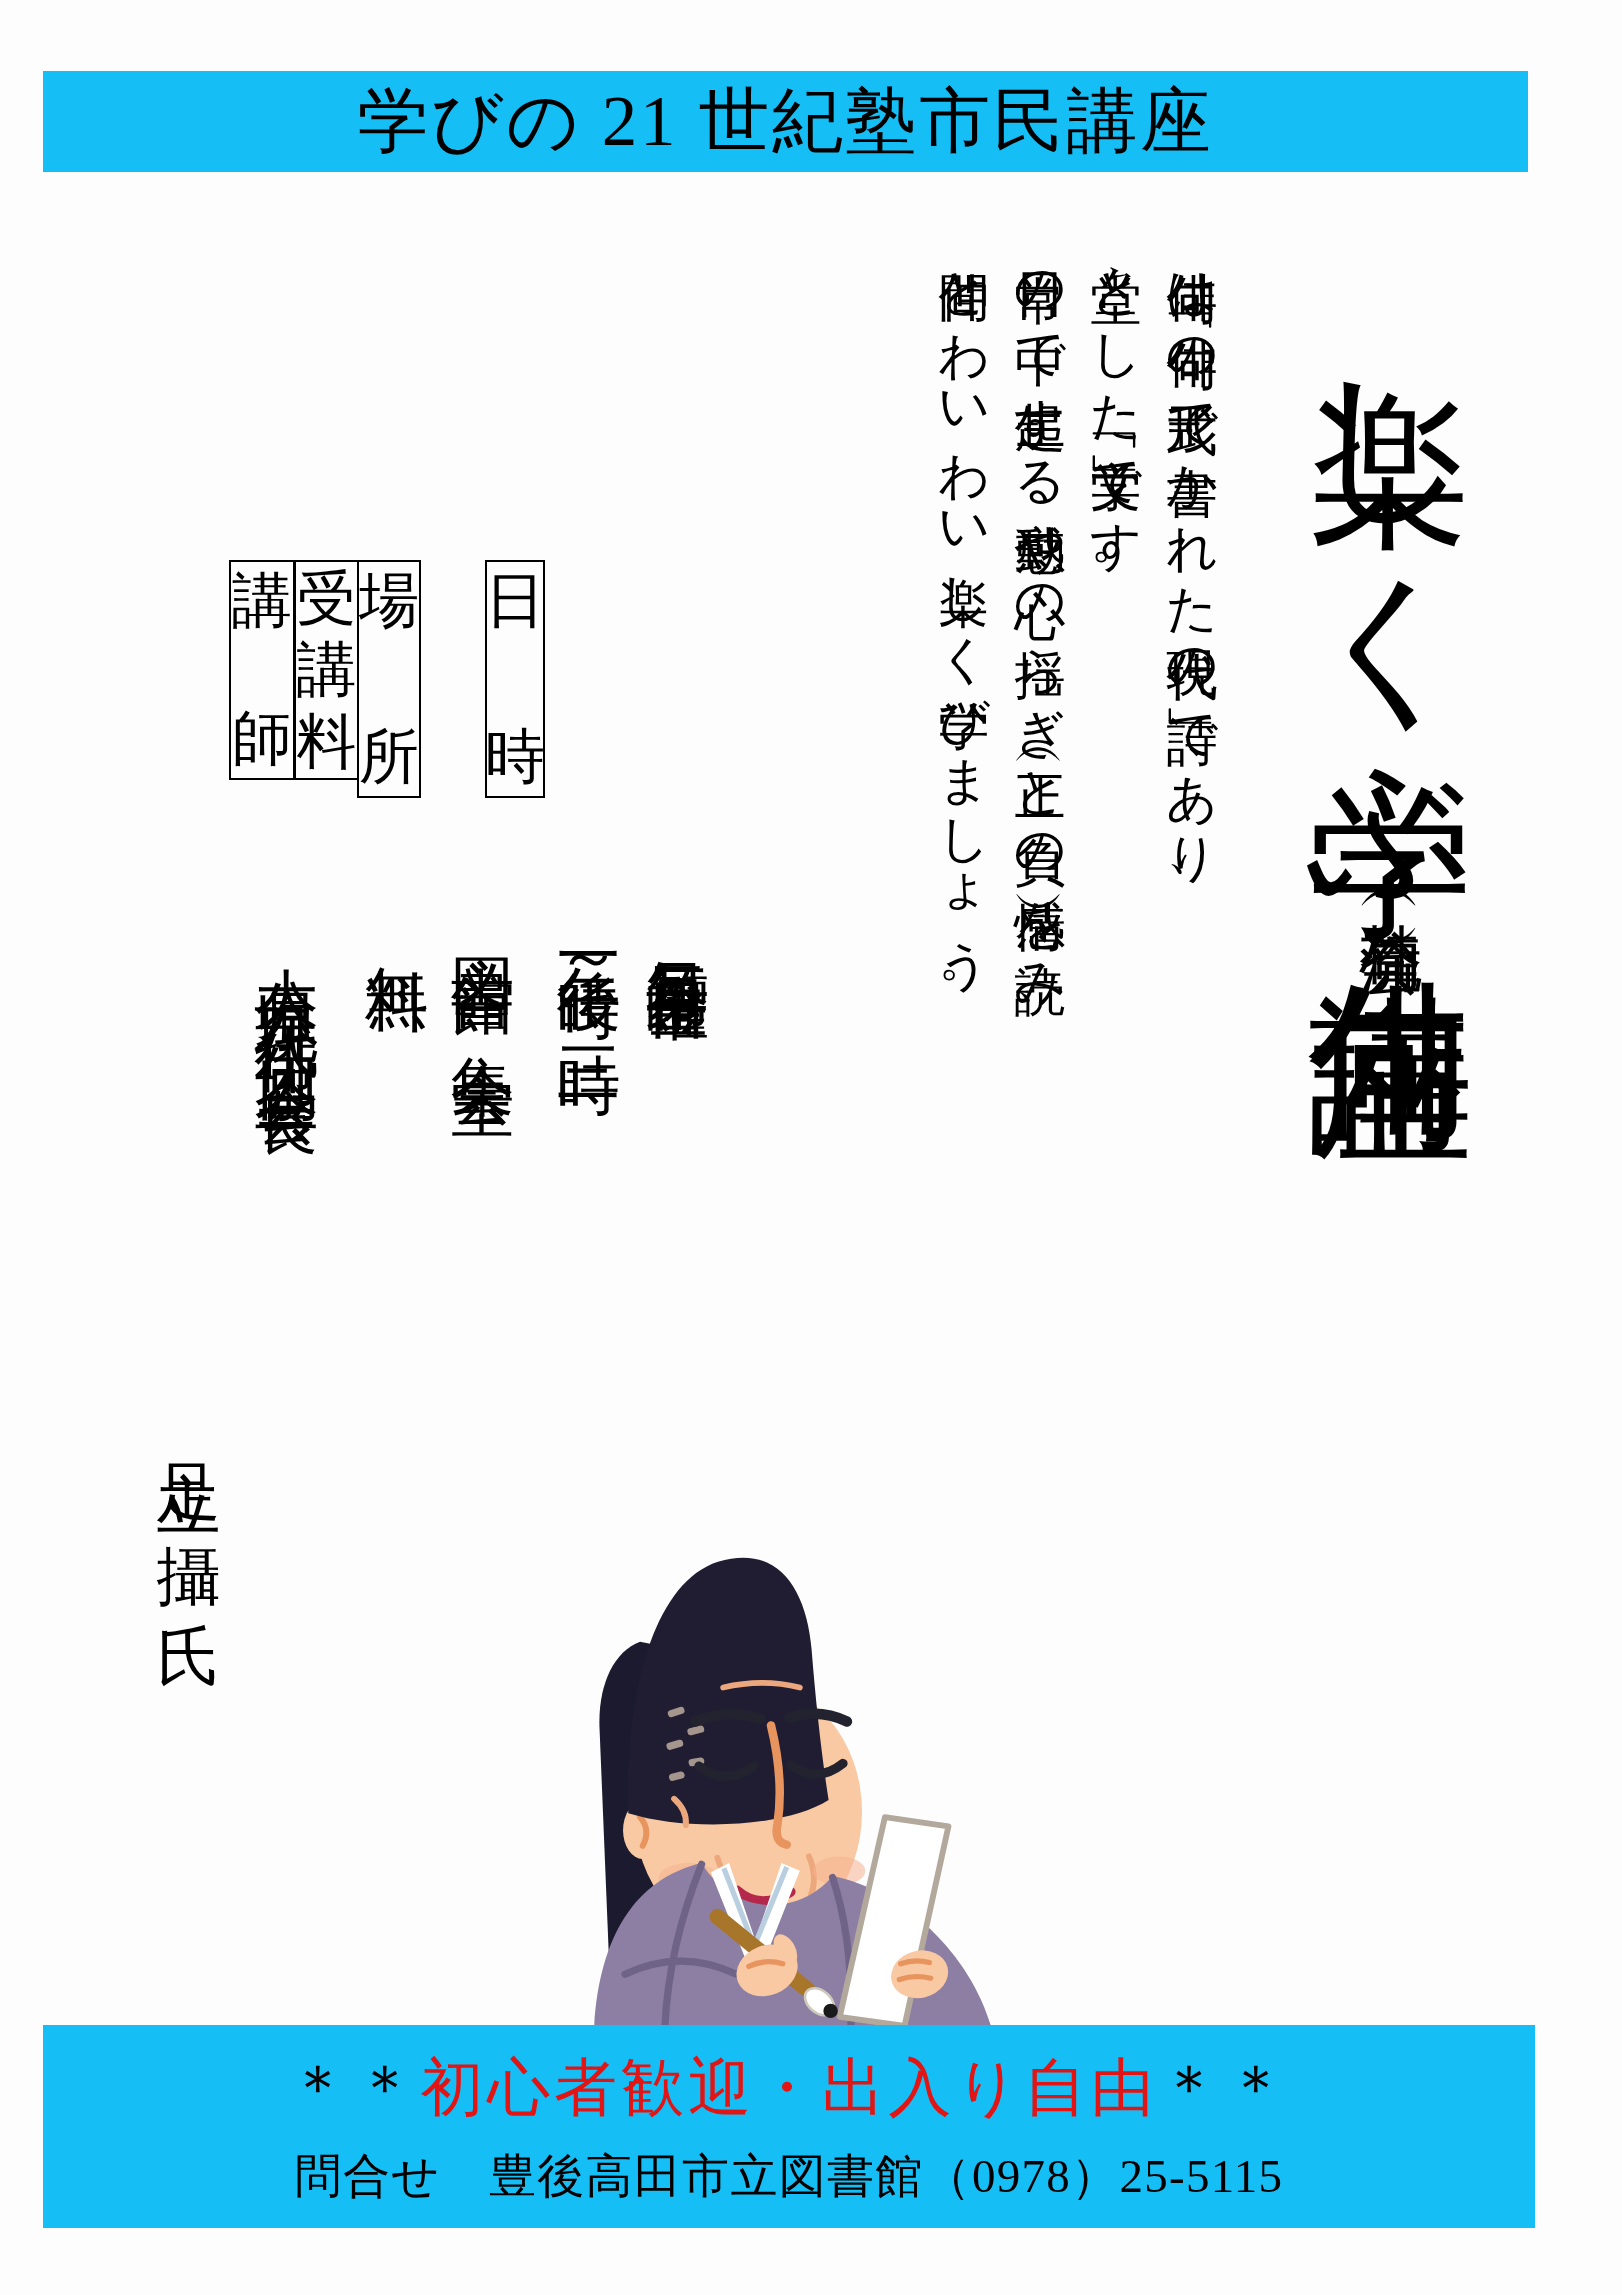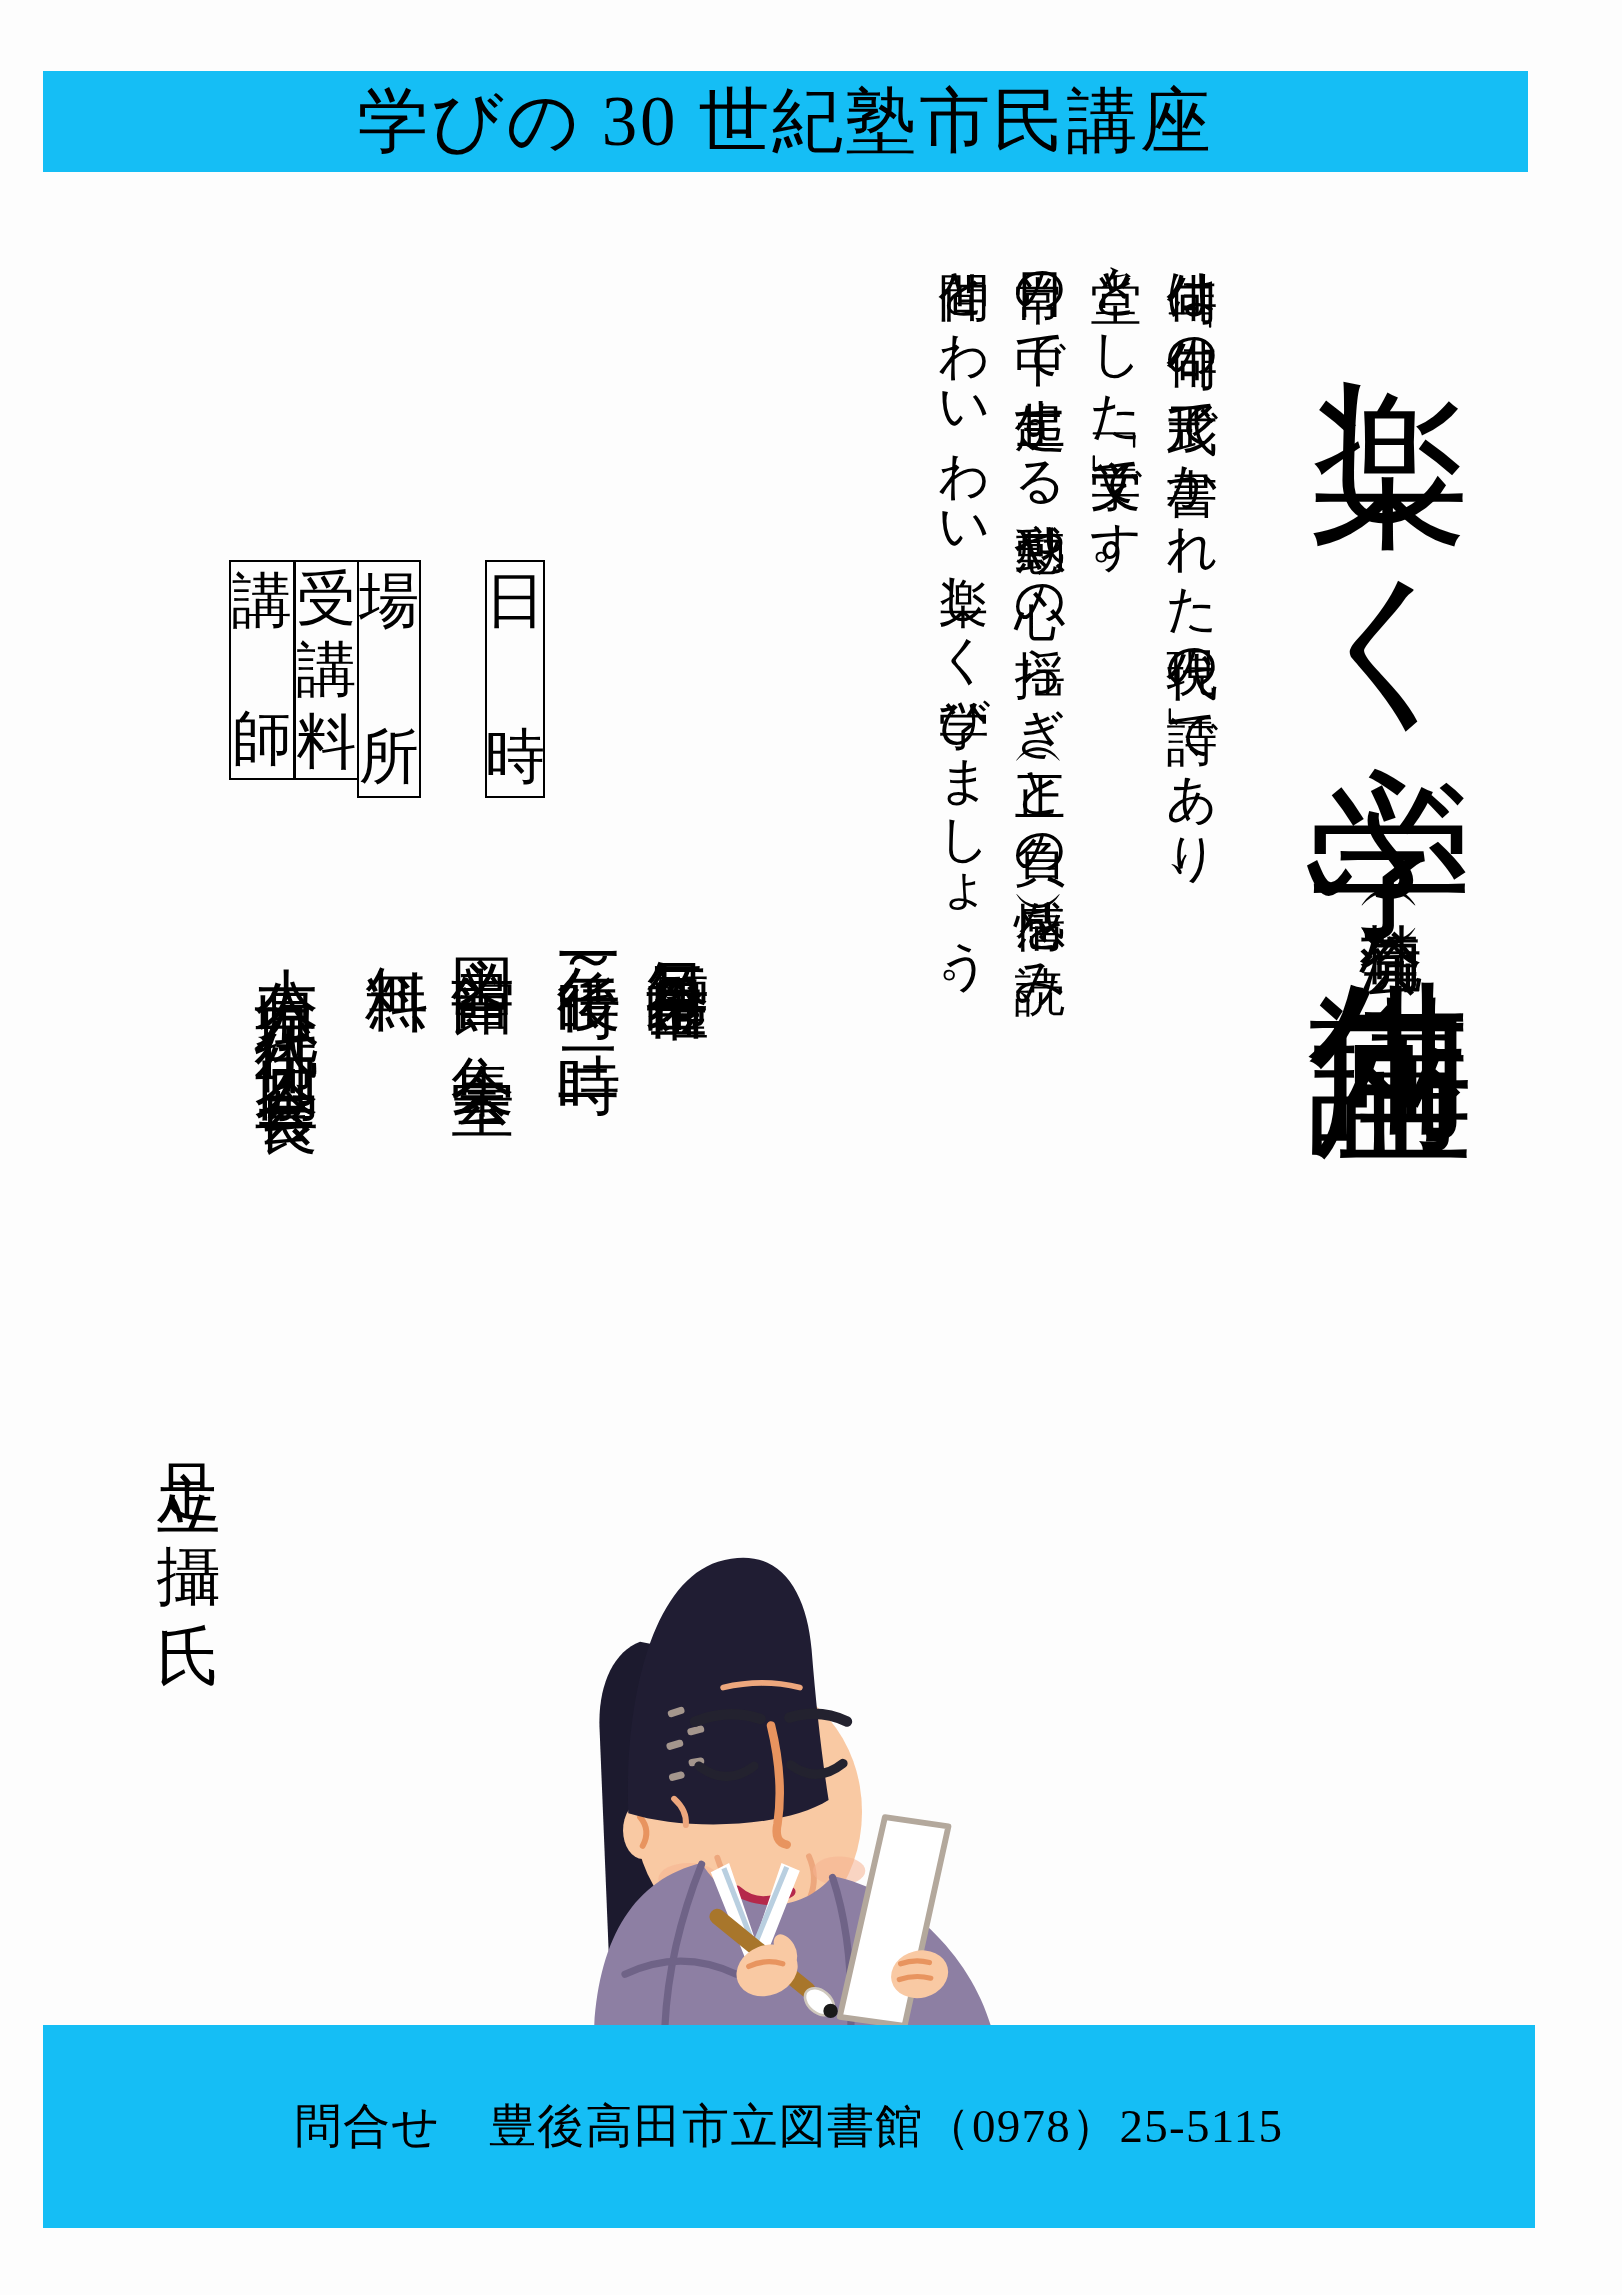--- a/index.html
+++ b/index.html
@@ -50,21 +50,21 @@
   .val-lect-name{left:156px;top:1413px;letter-spacing:5.9px;}
   
   .illustration{position:absolute;left:589px;top:1550px;width:419px;height:476px;}
 </style>
 </head>
 <body>
 
 <div class="page">
 
   <header class="banner banner-top">
-    <div class="banner-text">学びの 30 世紀塾市民講座</div>
+    <div class="banner-text">学びの 21 世紀塾市民講座</div>
   </header>
 
   <div class="main-title v"><span>楽しく学ぶ俳句講座</span><span class="sub">（桂流句会）</span></div>
 
   <div class="intro v">
     <p>俳句は「俳句の形式で書かれた現代の詩」であり、</p>
     <p>堂々とした「文学」です。</p>
     <p>日常の中で生起する感動や心の揺らぎ（正と負の感情）を読み、</p>
     <p>仲間とわいわい楽しく学びましょう。</p>
   </div>
@@ -159,17 +159,18 @@
     <path d="M 196,560 L 334,672" stroke="#a8762b" stroke-width="24" stroke-linecap="round"></path>
     <ellipse cx="352" cy="690" rx="25" ry="17" fill="#ffffff" stroke="#cfc8bd" stroke-width="4" transform="rotate(40 352 690)"></ellipse>
     <circle cx="369" cy="704" r="11" fill="#1a1a1a"></circle>
 
     <ellipse cx="272" cy="642" rx="48" ry="38" fill="#f9c9a3" transform="rotate(-22 272 642)"></ellipse>
     <ellipse cx="300" cy="610" rx="15" ry="25" fill="#f9c9a3" transform="rotate(-30 300 610)"></ellipse>
     <path d="M 244,636 q 26,-12 52,-4" stroke="#e8945f" stroke-width="8" fill="none" stroke-linecap="round"></path>
   </svg>
 
   <footer class="banner banner-bottom">
+    <div class="footer-line1"><span>＊＊</span><span class="red">初心者歓迎・出入り自由</span><span>＊＊</span></div>
     <div class="footer-line2">問合せ　豊後高田市立図書館（0978）25-5115</div>
   </footer>
 
 </div>
 
 
 </body></html>

